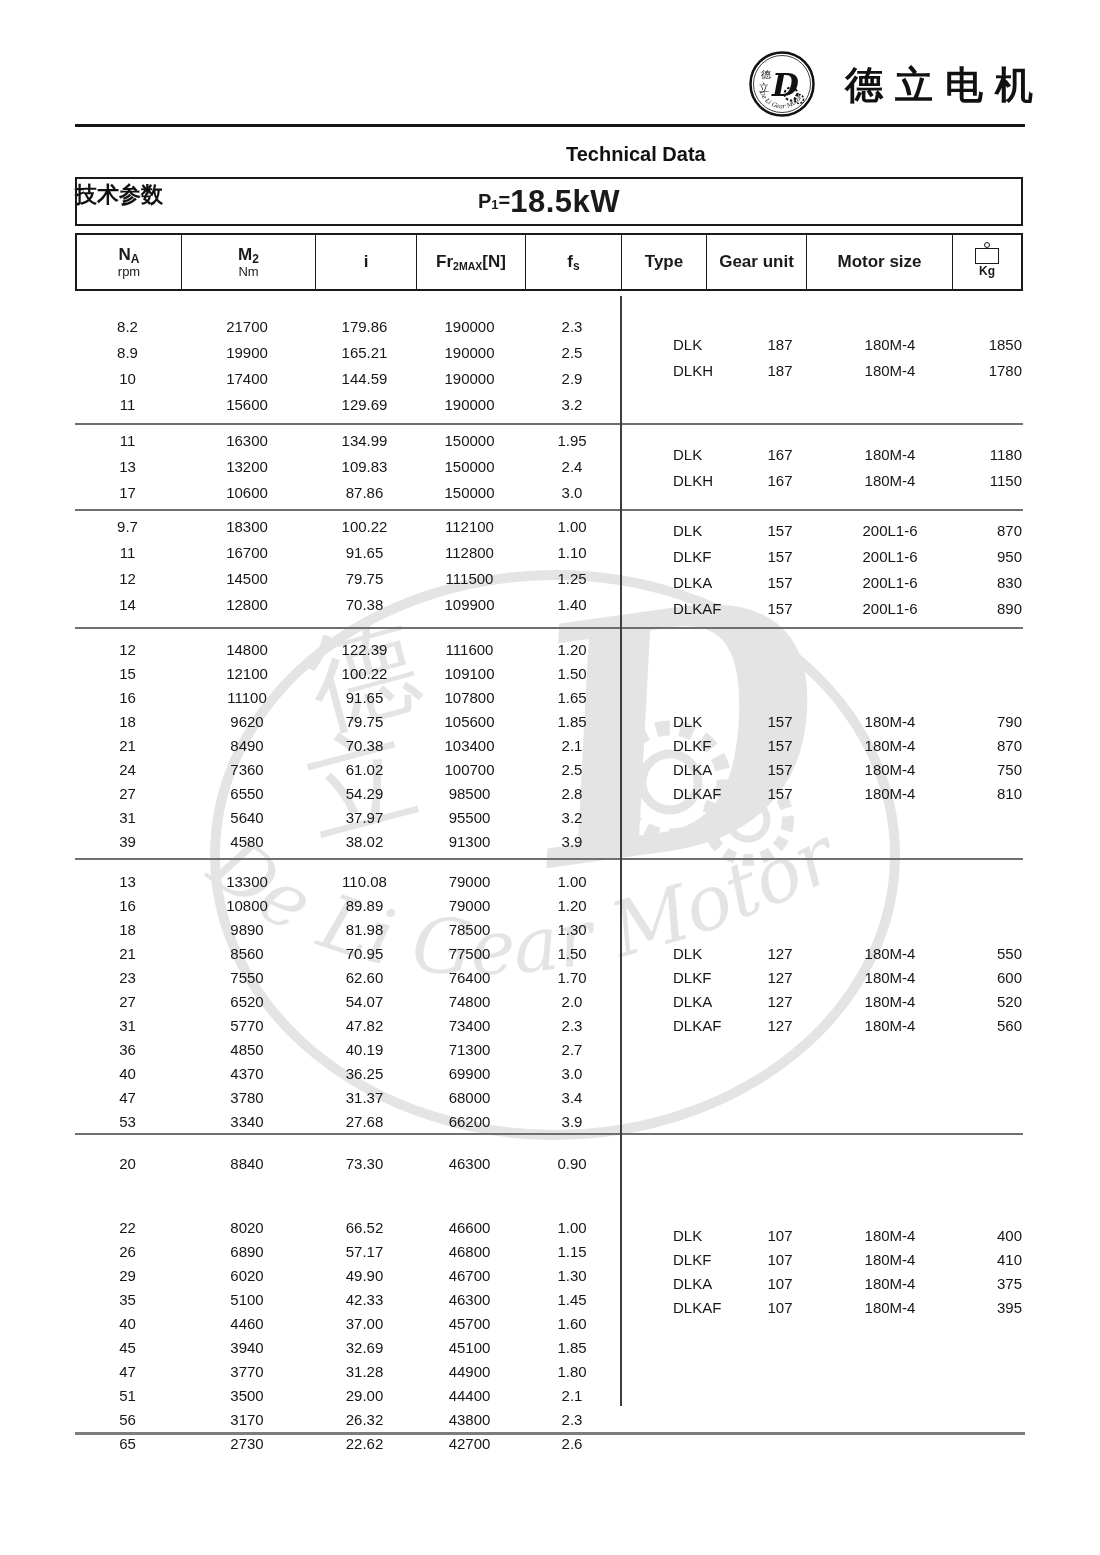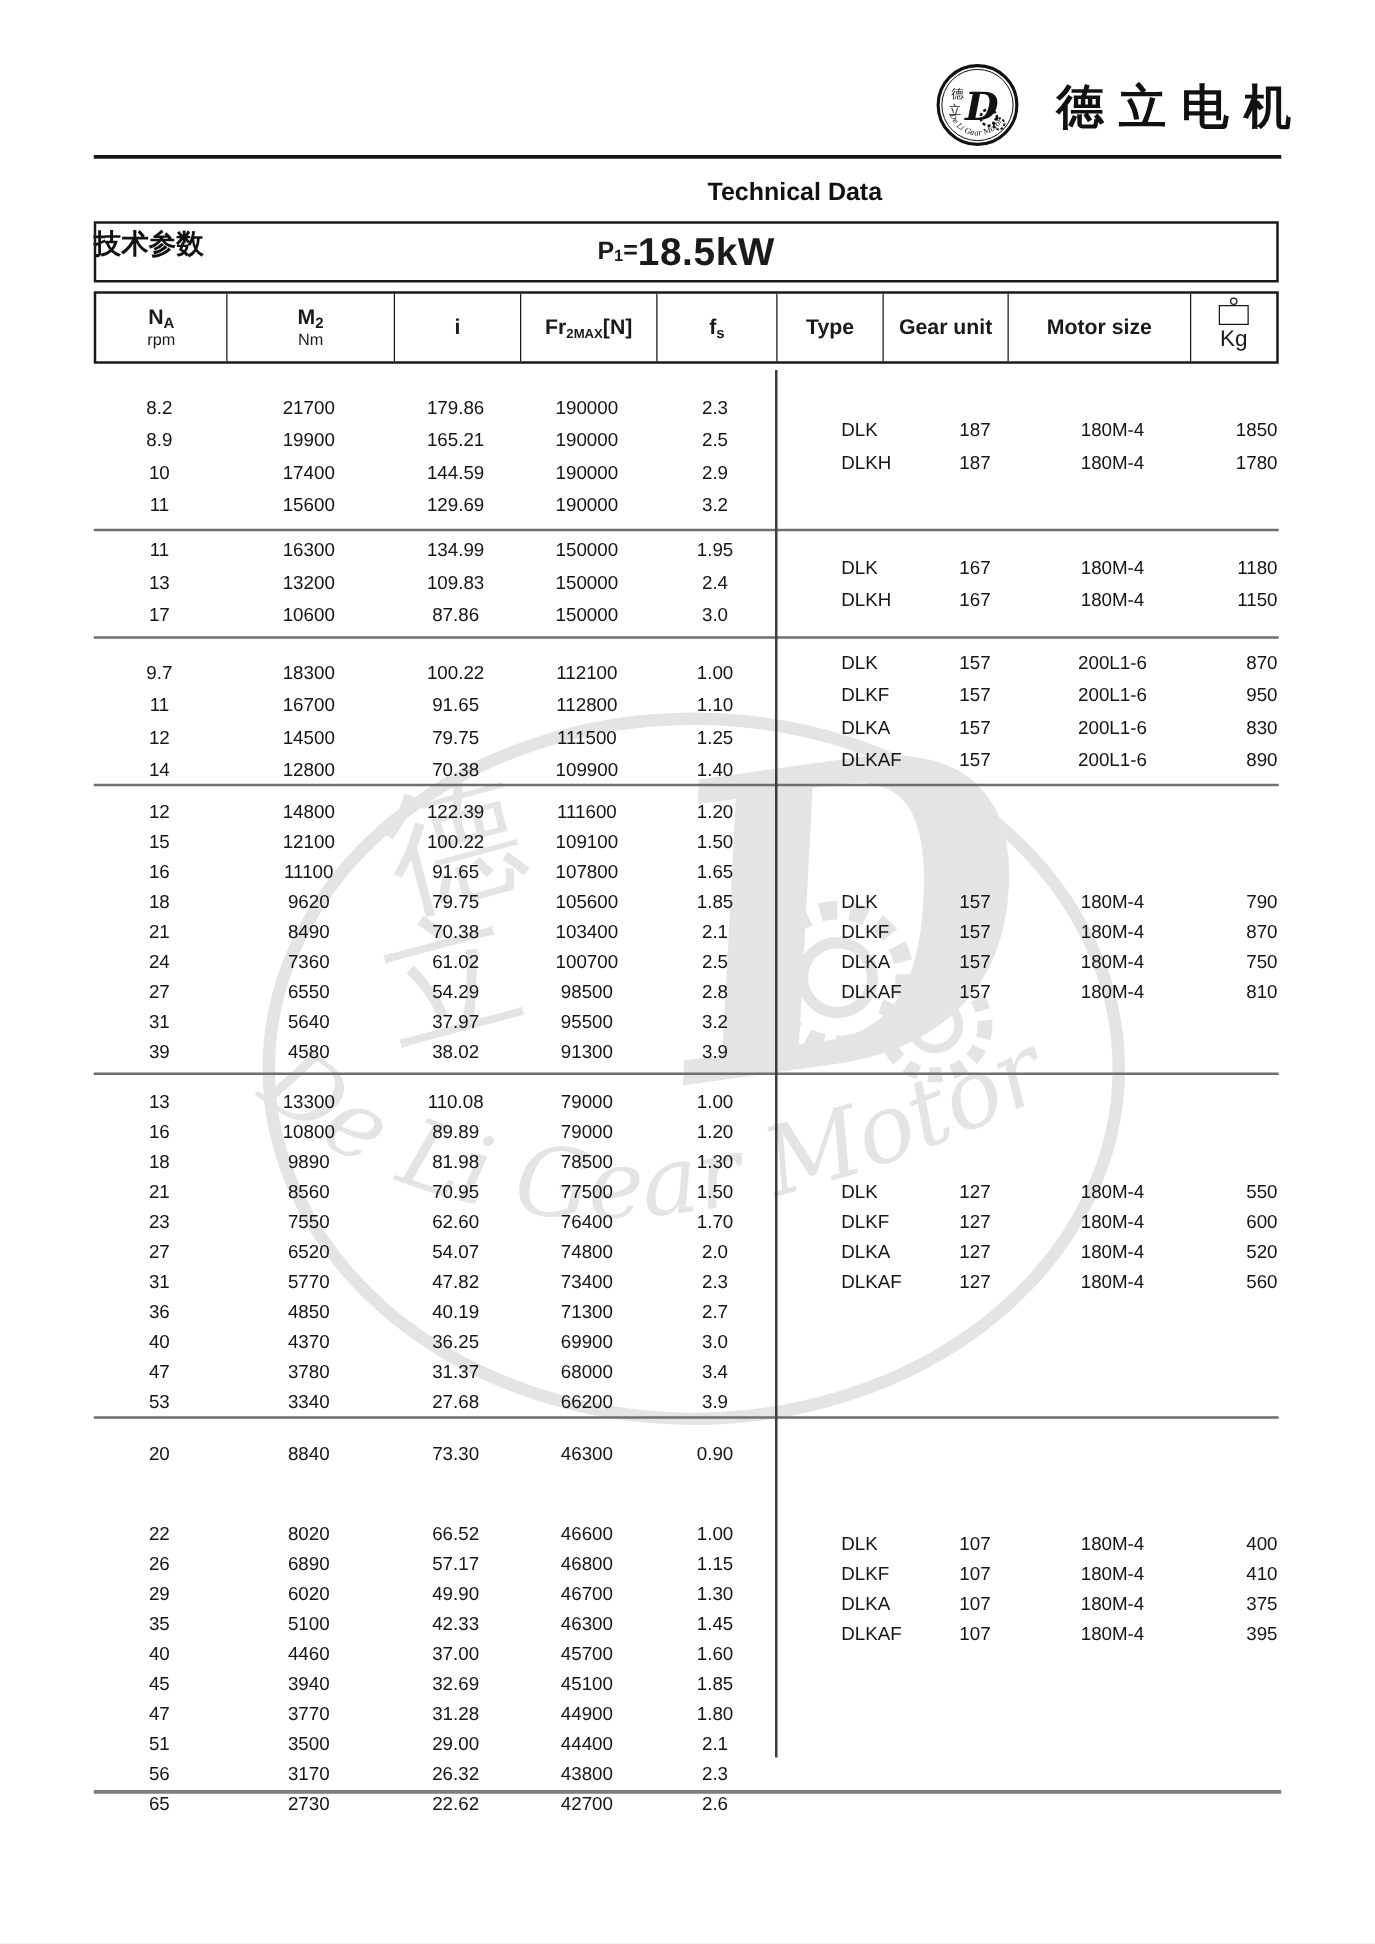--- a/index.html
+++ b/index.html
@@ -137,21 +137,21 @@
     <div class="hcell" style="width:100px">
       <div><span class="h-main">Gear unit</span></div>
     </div>
     <div class="hcell" style="width:146px">
       <div><span class="h-main">Motor size</span></div>
     </div>
     <div class="hcell" style="width:68px">
       <div class="w-icon">
           <div class="w-knob"></div>
         </div>
-      <div class="h-main" style="font-weight:normal;font-size:18px">Kg</div>
+      <div class="h-main" style="font-weight:bold;font-size:12px">Kg</div>
     </div>
   </div>
 
   <div class="data-area">
     <div class="vline"></div>
   <div class="block" style="height: 132px;">
         <div class="bleft" style="padding-top: 22px;">
           <div class="drow" style="height: 26px;">
             <span>8.2</span>
             <span>21700</span>
@@ -231,21 +231,21 @@
           <div class="trow" style="height: 26px;">
             <span>DLKH</span>
             <span>167</span>
             <span>180M-4</span>
             <span>1150</span>
           </div>
         </div>
       </div>
       <div class="sep"></div>
       <div class="block" style="height: 116px;">
-        <div class="bleft" style="padding-top: 14px;">
+        <div class="bleft" style="padding-top: 2px;">
           <div class="drow" style="height: 26px;">
             <span>9.7</span>
             <span>18300</span>
             <span>100.22</span>
             <span>112100</span>
             <span>1.00</span>
           </div>
           <div class="drow" style="height: 26px;">
             <span>11</span>
             <span>16700</span>

